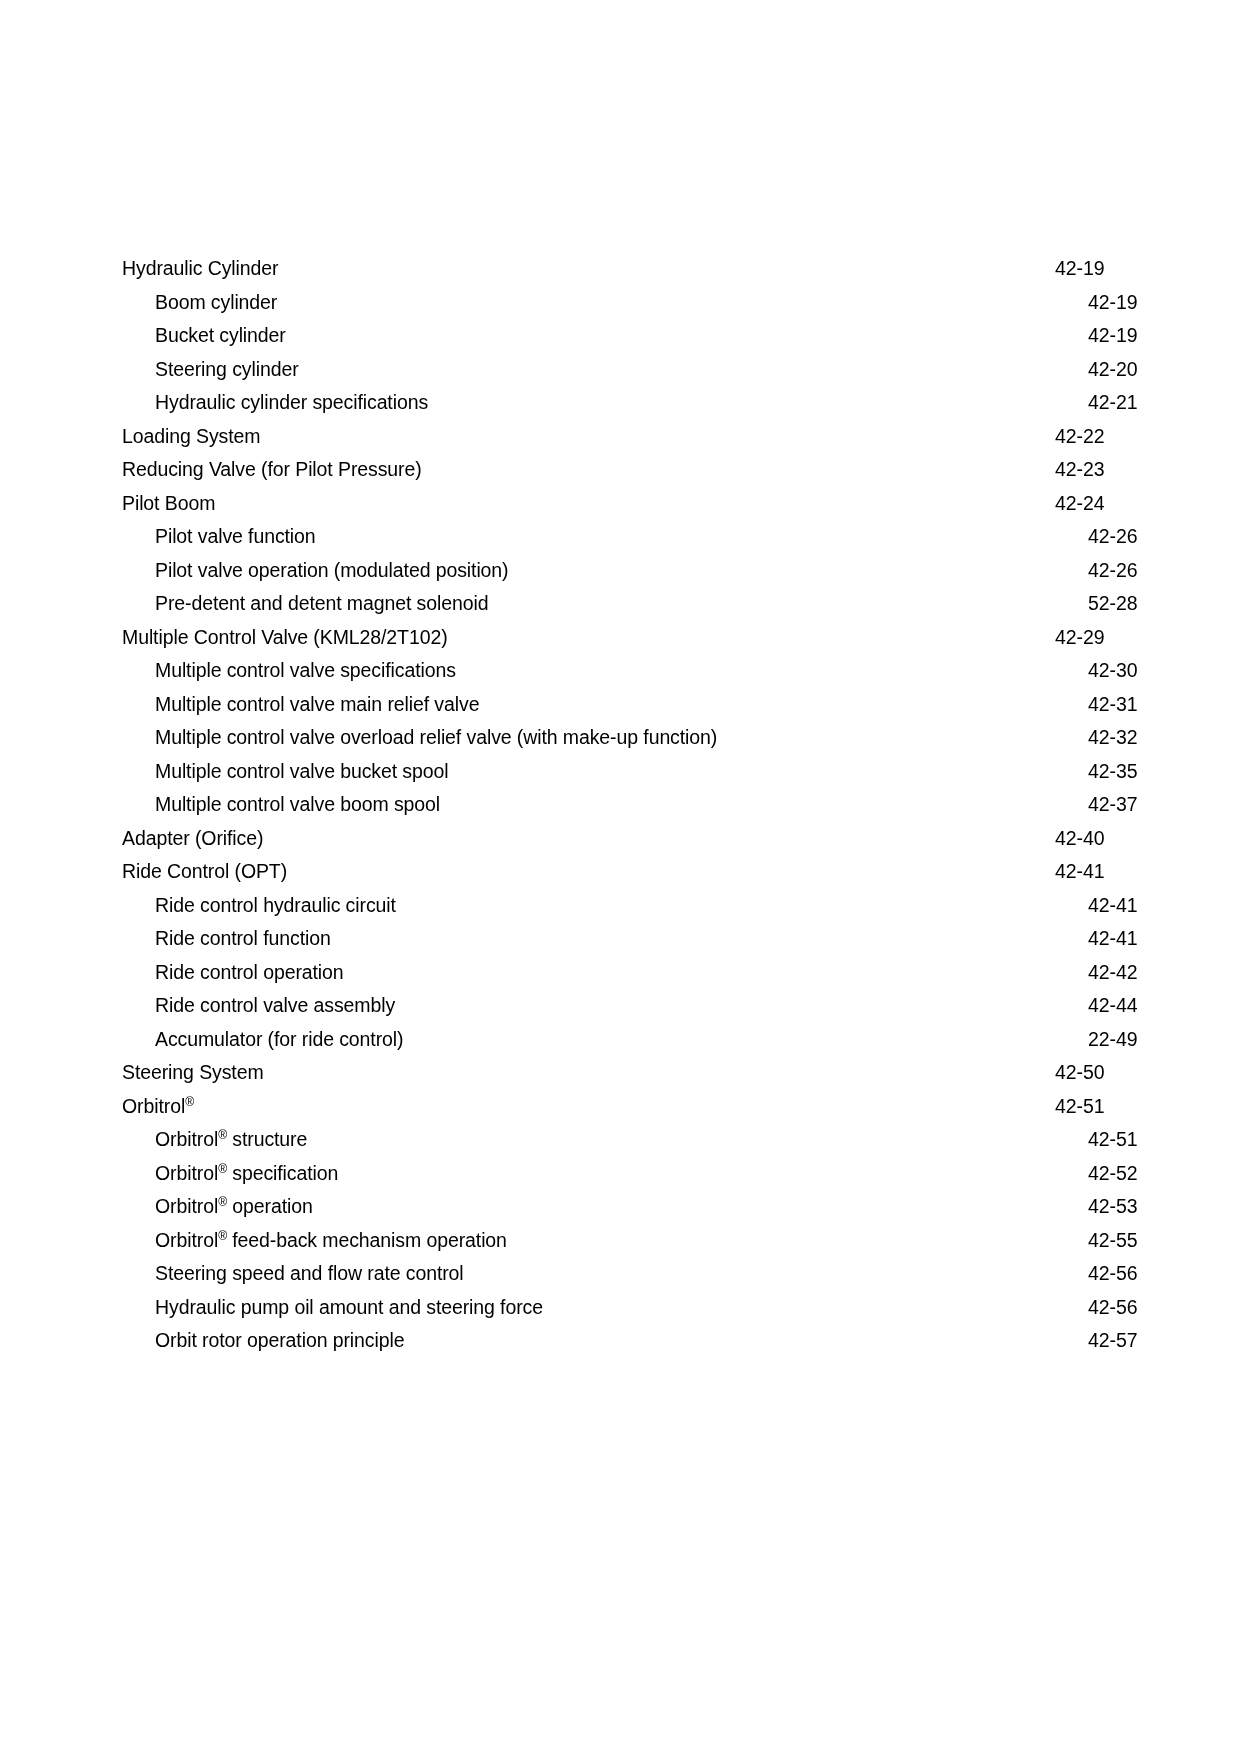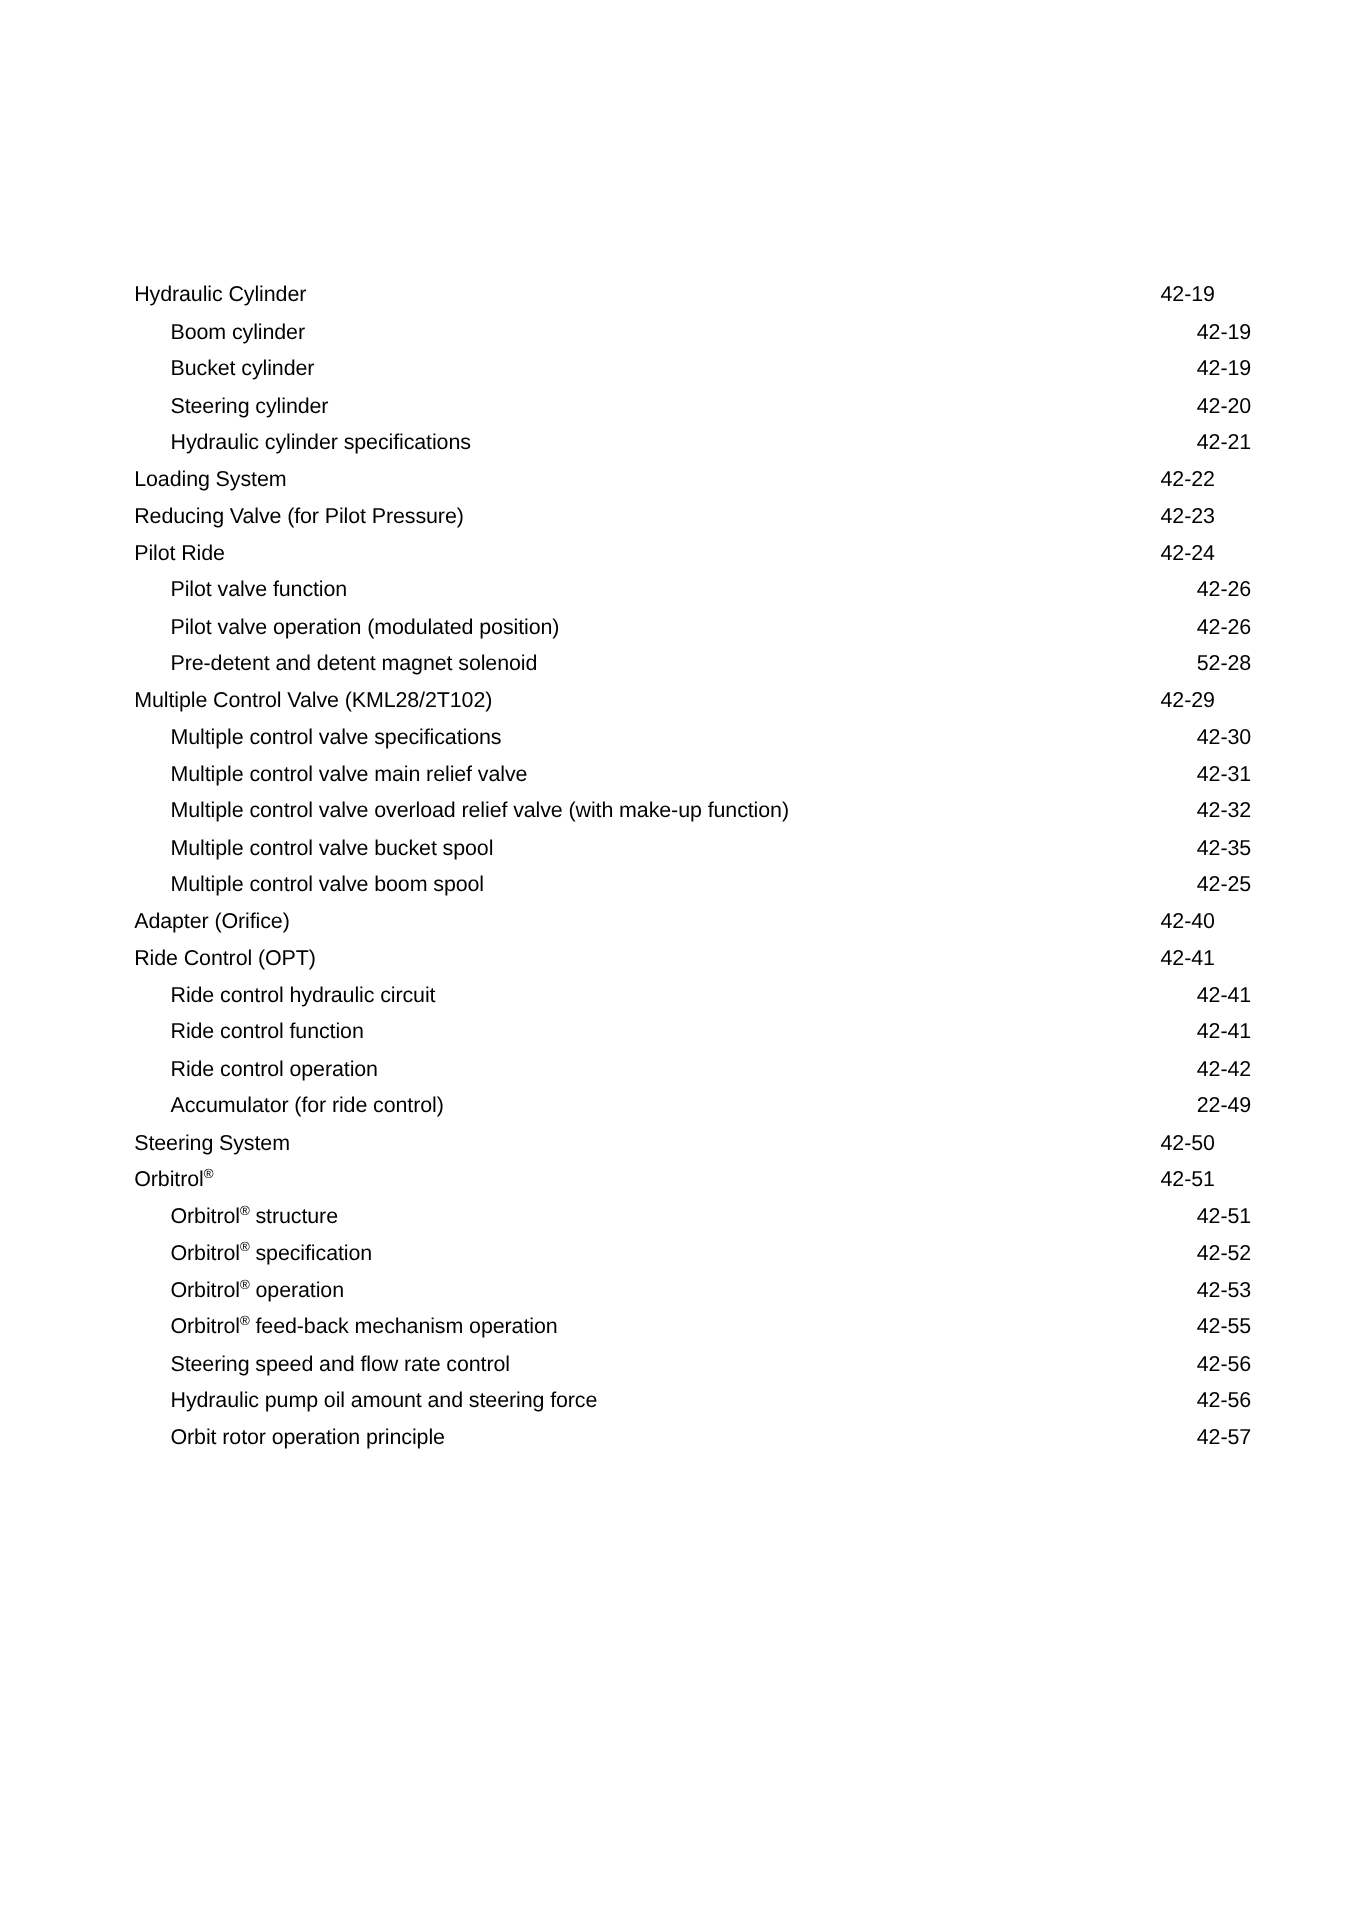--- a/index.html
+++ b/index.html
@@ -120,21 +120,21 @@
         <span class="entry-title">Loading System</span>
         <span class="entry-leader"></span>
         <span class="entry-page">42-22</span>
       </div>
       <div class="toc-entry level-1">
         <span class="entry-title">Reducing Valve (for Pilot Pressure)</span>
         <span class="entry-leader"></span>
         <span class="entry-page">42-23</span>
       </div>
       <div class="toc-entry level-1">
-        <span class="entry-title">Pilot Ride</span>
+        <span class="entry-title">Pilot Boom</span>
         <span class="entry-leader"></span>
         <span class="entry-page">42-24</span>
       </div>
       <div class="toc-entry level-2">
         <span class="entry-title">Pilot valve function</span>
         <span class="entry-leader"></span>
         <span class="entry-page">42-26</span>
       </div>
       <div class="toc-entry level-2">
         <span class="entry-title">Pilot valve operation (modulated position)</span>
@@ -167,21 +167,21 @@
         <span class="entry-page">42-32</span>
       </div>
       <div class="toc-entry level-2">
         <span class="entry-title">Multiple control valve bucket spool</span>
         <span class="entry-leader"></span>
         <span class="entry-page">42-35</span>
       </div>
       <div class="toc-entry level-2">
         <span class="entry-title">Multiple control valve boom spool</span>
         <span class="entry-leader"></span>
-        <span class="entry-page">42-25</span>
+        <span class="entry-page">42-37</span>
       </div>
       <div class="toc-entry level-1">
         <span class="entry-title">Adapter (Orifice)</span>
         <span class="entry-leader"></span>
         <span class="entry-page">42-40</span>
       </div>
       <div class="toc-entry level-1">
         <span class="entry-title">Ride Control (OPT)</span>
         <span class="entry-leader"></span>
         <span class="entry-page">42-41</span>
@@ -193,20 +193,25 @@
       </div>
       <div class="toc-entry level-2">
         <span class="entry-title">Ride control function</span>
         <span class="entry-leader"></span>
         <span class="entry-page">42-41</span>
       </div>
       <div class="toc-entry level-2">
         <span class="entry-title">Ride control operation</span>
         <span class="entry-leader"></span>
         <span class="entry-page">42-42</span>
+      </div>
+      <div class="toc-entry level-2">
+        <span class="entry-title">Ride control valve assembly</span>
+        <span class="entry-leader"></span>
+        <span class="entry-page">42-44</span>
       </div>
       <div class="toc-entry level-2">
         <span class="entry-title">Accumulator (for ride control)</span>
         <span class="entry-leader"></span>
         <span class="entry-page">22-49</span>
       </div>
       <div class="toc-entry level-1">
         <span class="entry-title">Steering System</span>
         <span class="entry-leader"></span>
         <span class="entry-page">42-50</span>

